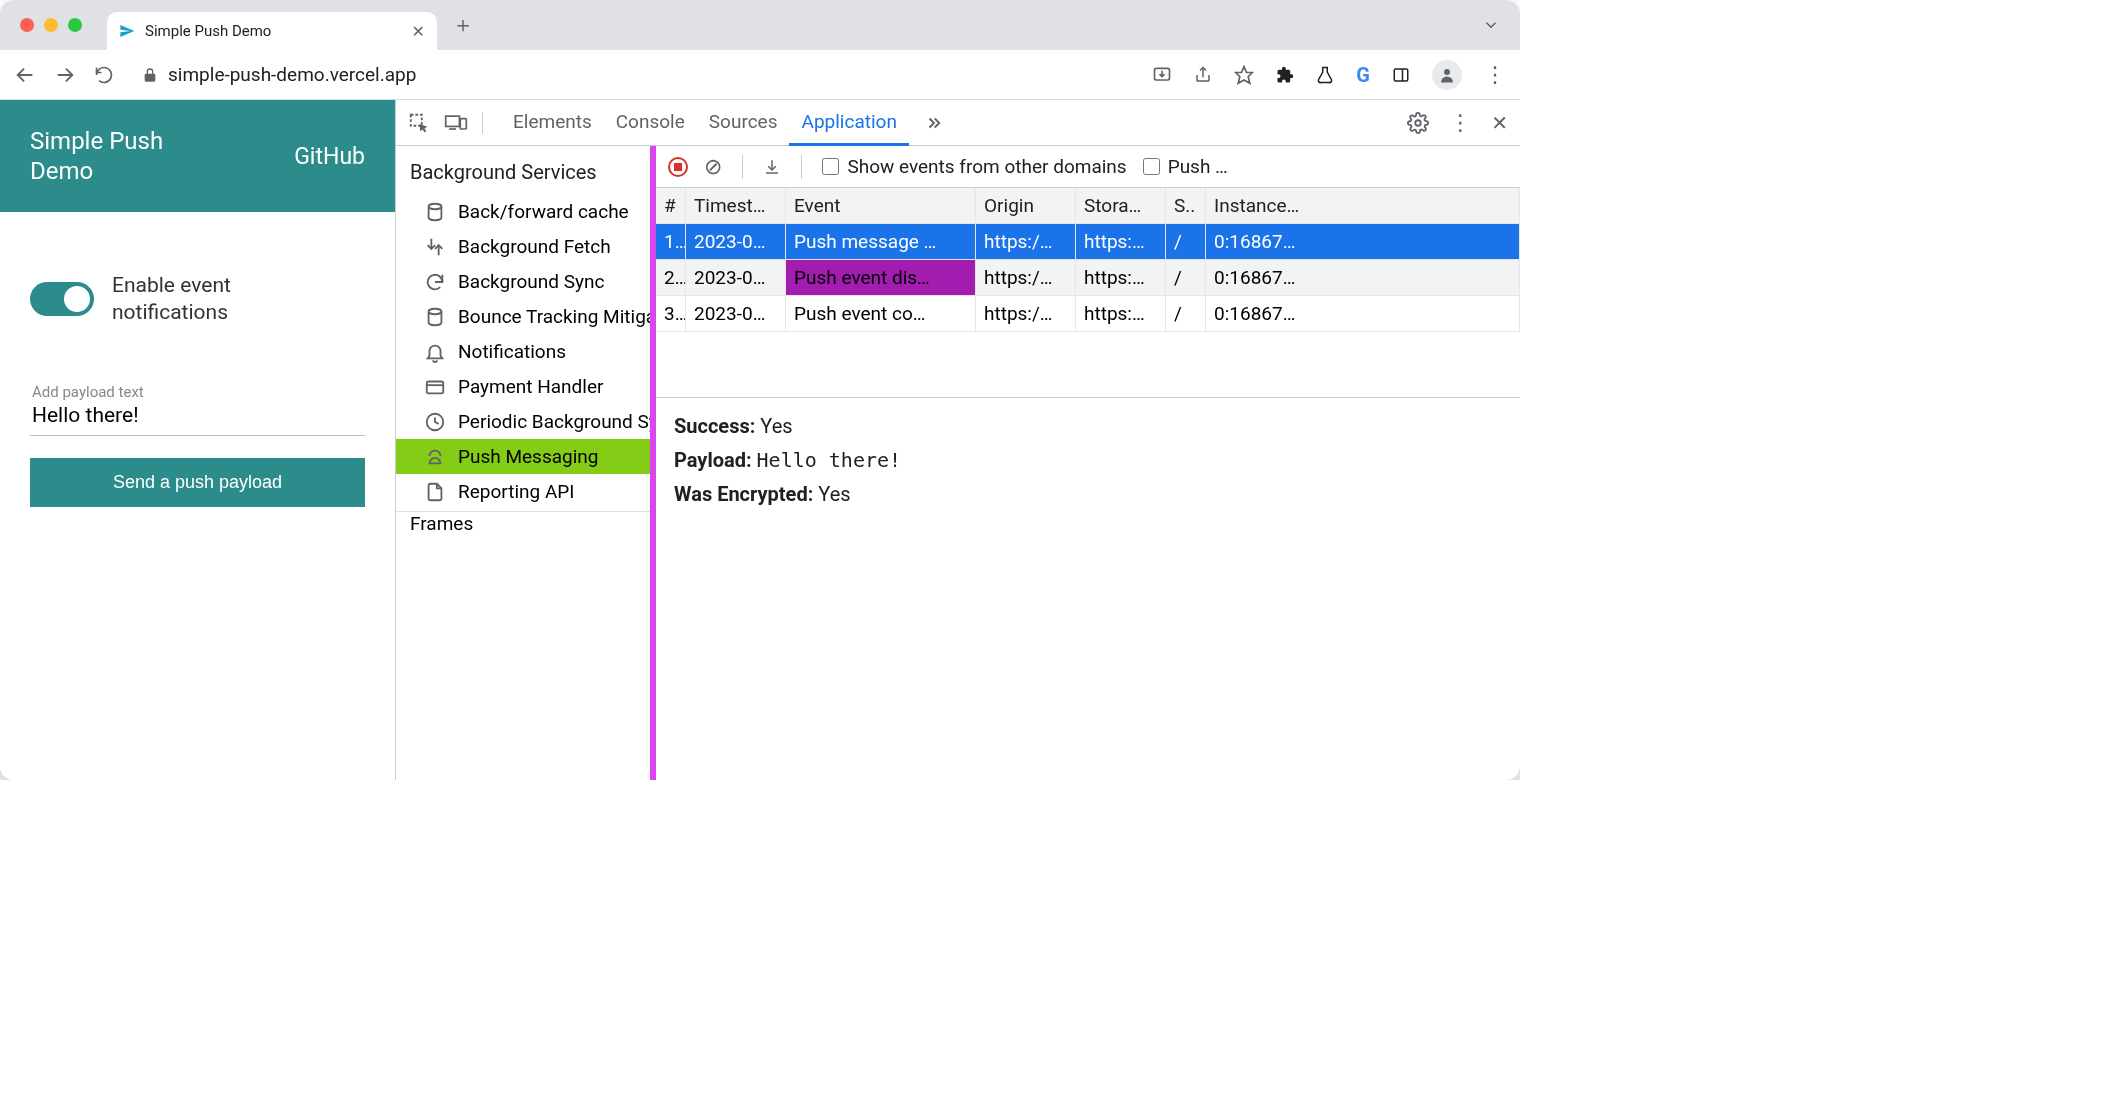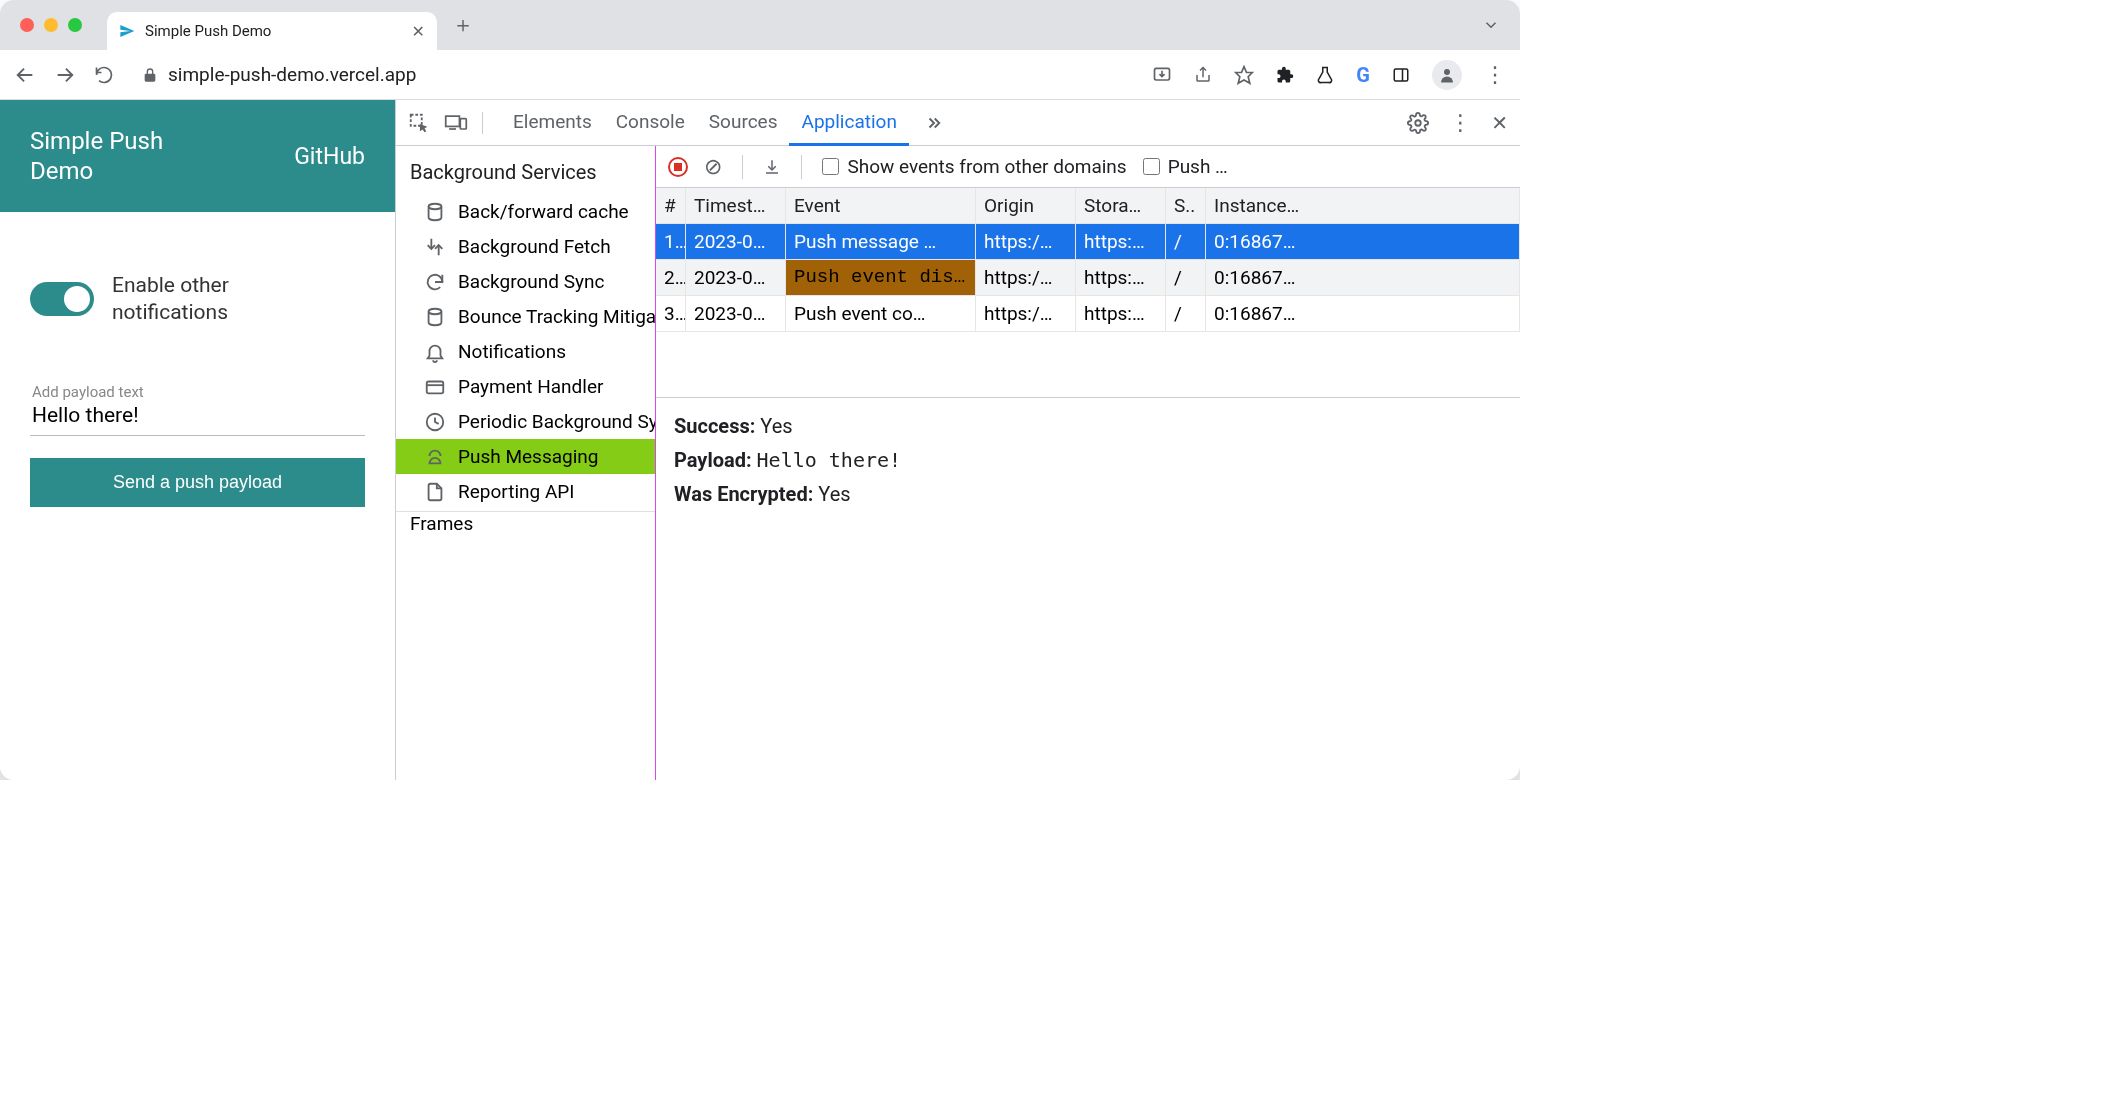--- a/index.html
+++ b/index.html
@@ -118,21 +118,21 @@
     padding: 0 12px; gap:10px; color:#5f6368; font-size:19px;
   }
   .dt-inspect { display:flex; gap:14px; padding-right:14px; border-right:1px solid #cacdd1; margin-right:8px;}
   .dt-tab { padding: 10px 12px; cursor:pointer; color:#5f6368;}
   .dt-tab.active { color:#1a73e8; border-bottom:3px solid #1a73e8; }
   .dt-more { margin-left:4px; }
   .dt-right { margin-left:auto; display:flex; gap:20px; align-items:center;}
   .dt-body { flex:1; display:flex; min-height:0;}
 
   
-  .dt-side { width:260px; border-right:1px solid #d946ef; background:#fff; overflow:hidden; font-size:19px;}
+  .dt-side { width:260px; border-right:6px solid #d946ef; background:#fff; overflow:hidden; font-size:19px;}
   .dt-side .grp-title { font-weight:400; color:#202124; padding:14px 14px 10px 14px; font-size:20px;}
   .dt-side .item { display:flex; align-items:center; gap:12px; padding:6px 10px 6px 28px; white-space:nowrap; cursor:pointer;}
   .dt-side .item svg { flex-shrink:0; }
   .dt-side .item.selected { background:#84cc16; }
   .dt-side .frames { border-top:1px solid #e0e0e0; padding:0 14px; margin-top:2px;}
 
   
   .dt-main { flex:1; display:flex; flex-direction:column; min-width:0;}
   .dt-toolbar {
     height:42px; border-bottom:1px solid #cacdd1; display:flex; align-items:center;
@@ -268,21 +268,21 @@
     <div class="page">
       <div class="app-header">
         <div class="title">Simple Push Demo</div>
         <div class="gh">GitHub</div>
       </div>
       <div class="page-body">
         <div class="toggle-row">
           <div class="switch">
               <div class="knob"></div>
             </div>
-          <div class="toggle-label">Enable other notifications</div>
+          <div class="toggle-label">Enable event notifications</div>
         </div>
         <div class="field">
           <div class="lbl">Add payload text</div>
           <div class="val">Hello there!</div>
         </div>
         <button class="send-btn">Send a push payload</button>
       </div>
     </div>
 
     <div class="devtools">
@@ -454,21 +454,21 @@
                 <div class="hd">Instance…</div>
                 <div class="cell row-sel" style="background: rgb(26, 115, 232); color: rgb(255, 255, 255);">1.</div>
                 <div class="cell row-sel" style="background: rgb(26, 115, 232); color: rgb(255, 255, 255);">2023-0…</div>
                 <div class="cell row-sel" style="background: rgb(26, 115, 232); color: rgb(255, 255, 255);">Push message …</div>
                 <div class="cell row-sel" style="background: rgb(26, 115, 232); color: rgb(255, 255, 255);">https:/…</div>
                 <div class="cell row-sel" style="background: rgb(26, 115, 232); color: rgb(255, 255, 255);">https:…</div>
                 <div class="cell row-sel" style="background: rgb(26, 115, 232); color: rgb(255, 255, 255);">/</div>
                 <div class="cell row-sel" style="background: rgb(26, 115, 232); color: rgb(255, 255, 255);">0:16867…</div>
                 <div class="cell row-alt" style="background: rgb(241, 243, 244);">2.</div>
                 <div class="cell row-alt" style="background: rgb(241, 243, 244);">2023-0…</div>
-                <div class="cell row-alt" style="background: #a16207; font-family: Liberation Mono, monospace;">Push event dis…</div>
+                <div class="cell row-alt" style="background: #a21caf;">Push event dis…</div>
                 <div class="cell row-alt" style="background: rgb(241, 243, 244);">https:/…</div>
                 <div class="cell row-alt" style="background: rgb(241, 243, 244);">https:…</div>
                 <div class="cell row-alt" style="background: rgb(241, 243, 244);">/</div>
                 <div class="cell row-alt" style="background: rgb(241, 243, 244);">0:16867…</div>
                 <div class="cell">3.</div>
                 <div class="cell">2023-0…</div>
                 <div class="cell">Push event co…</div>
                 <div class="cell">https:/…</div>
                 <div class="cell">https:…</div>
                 <div class="cell">/</div>

